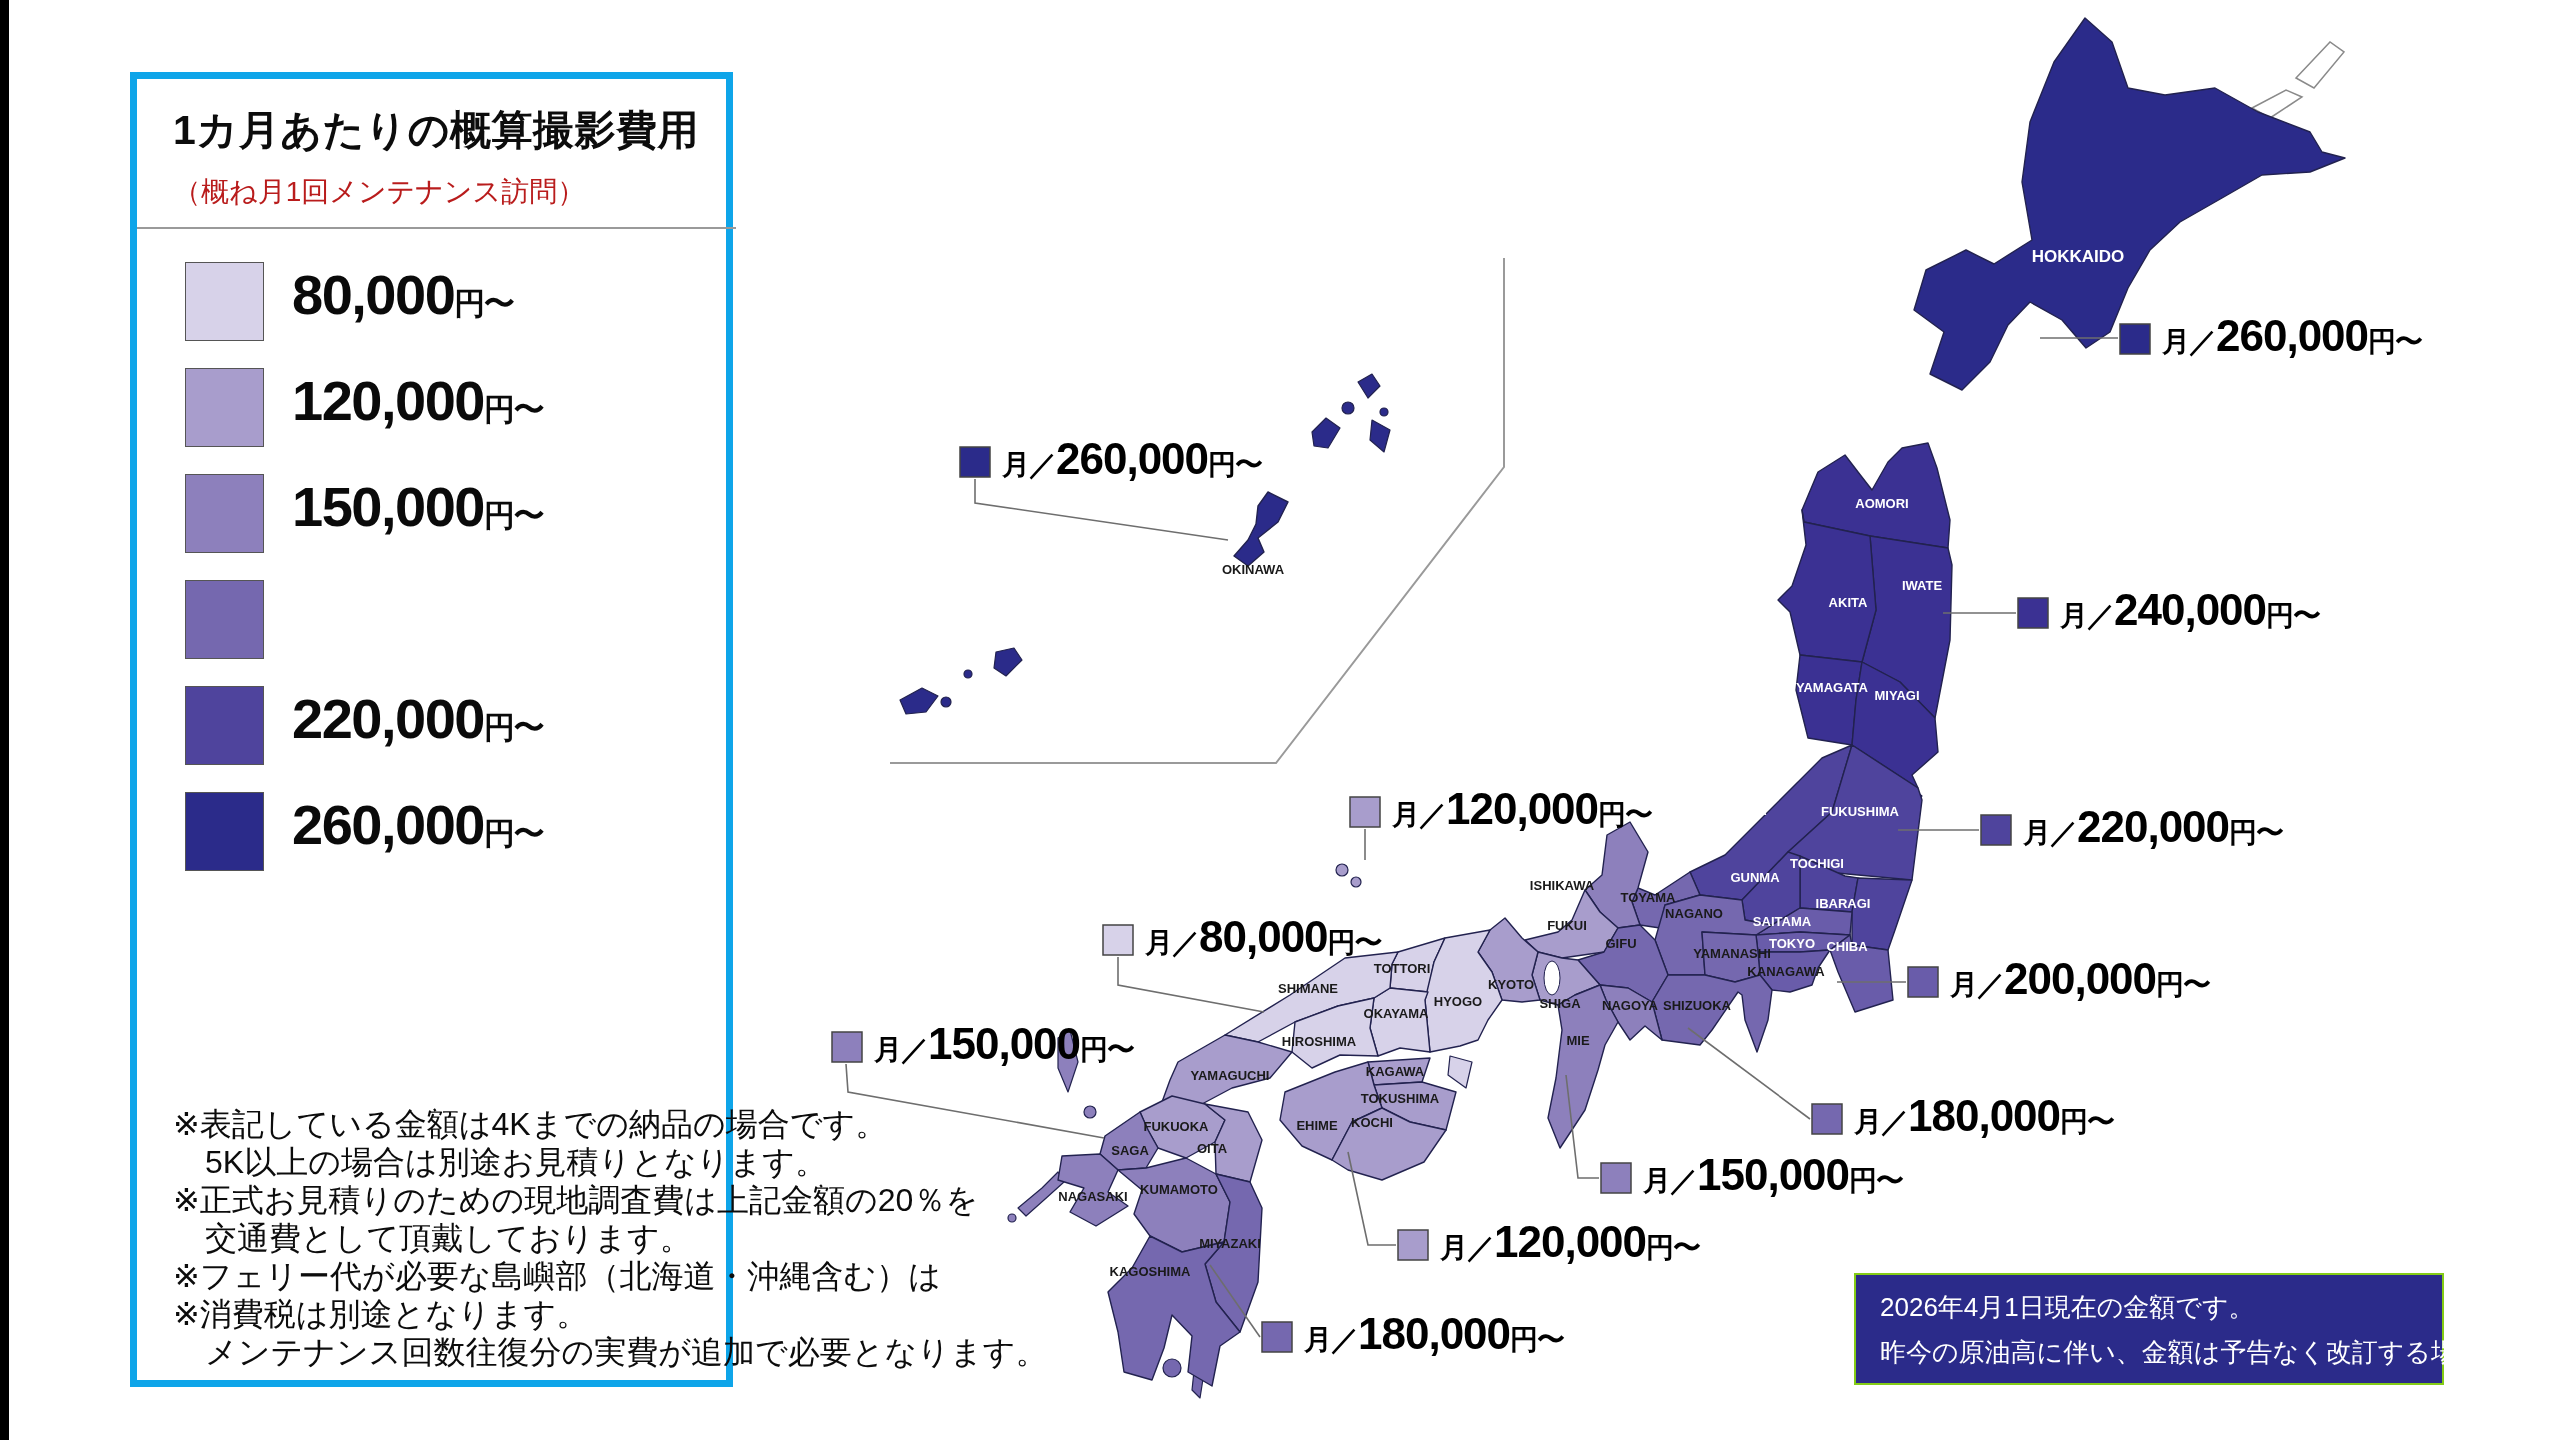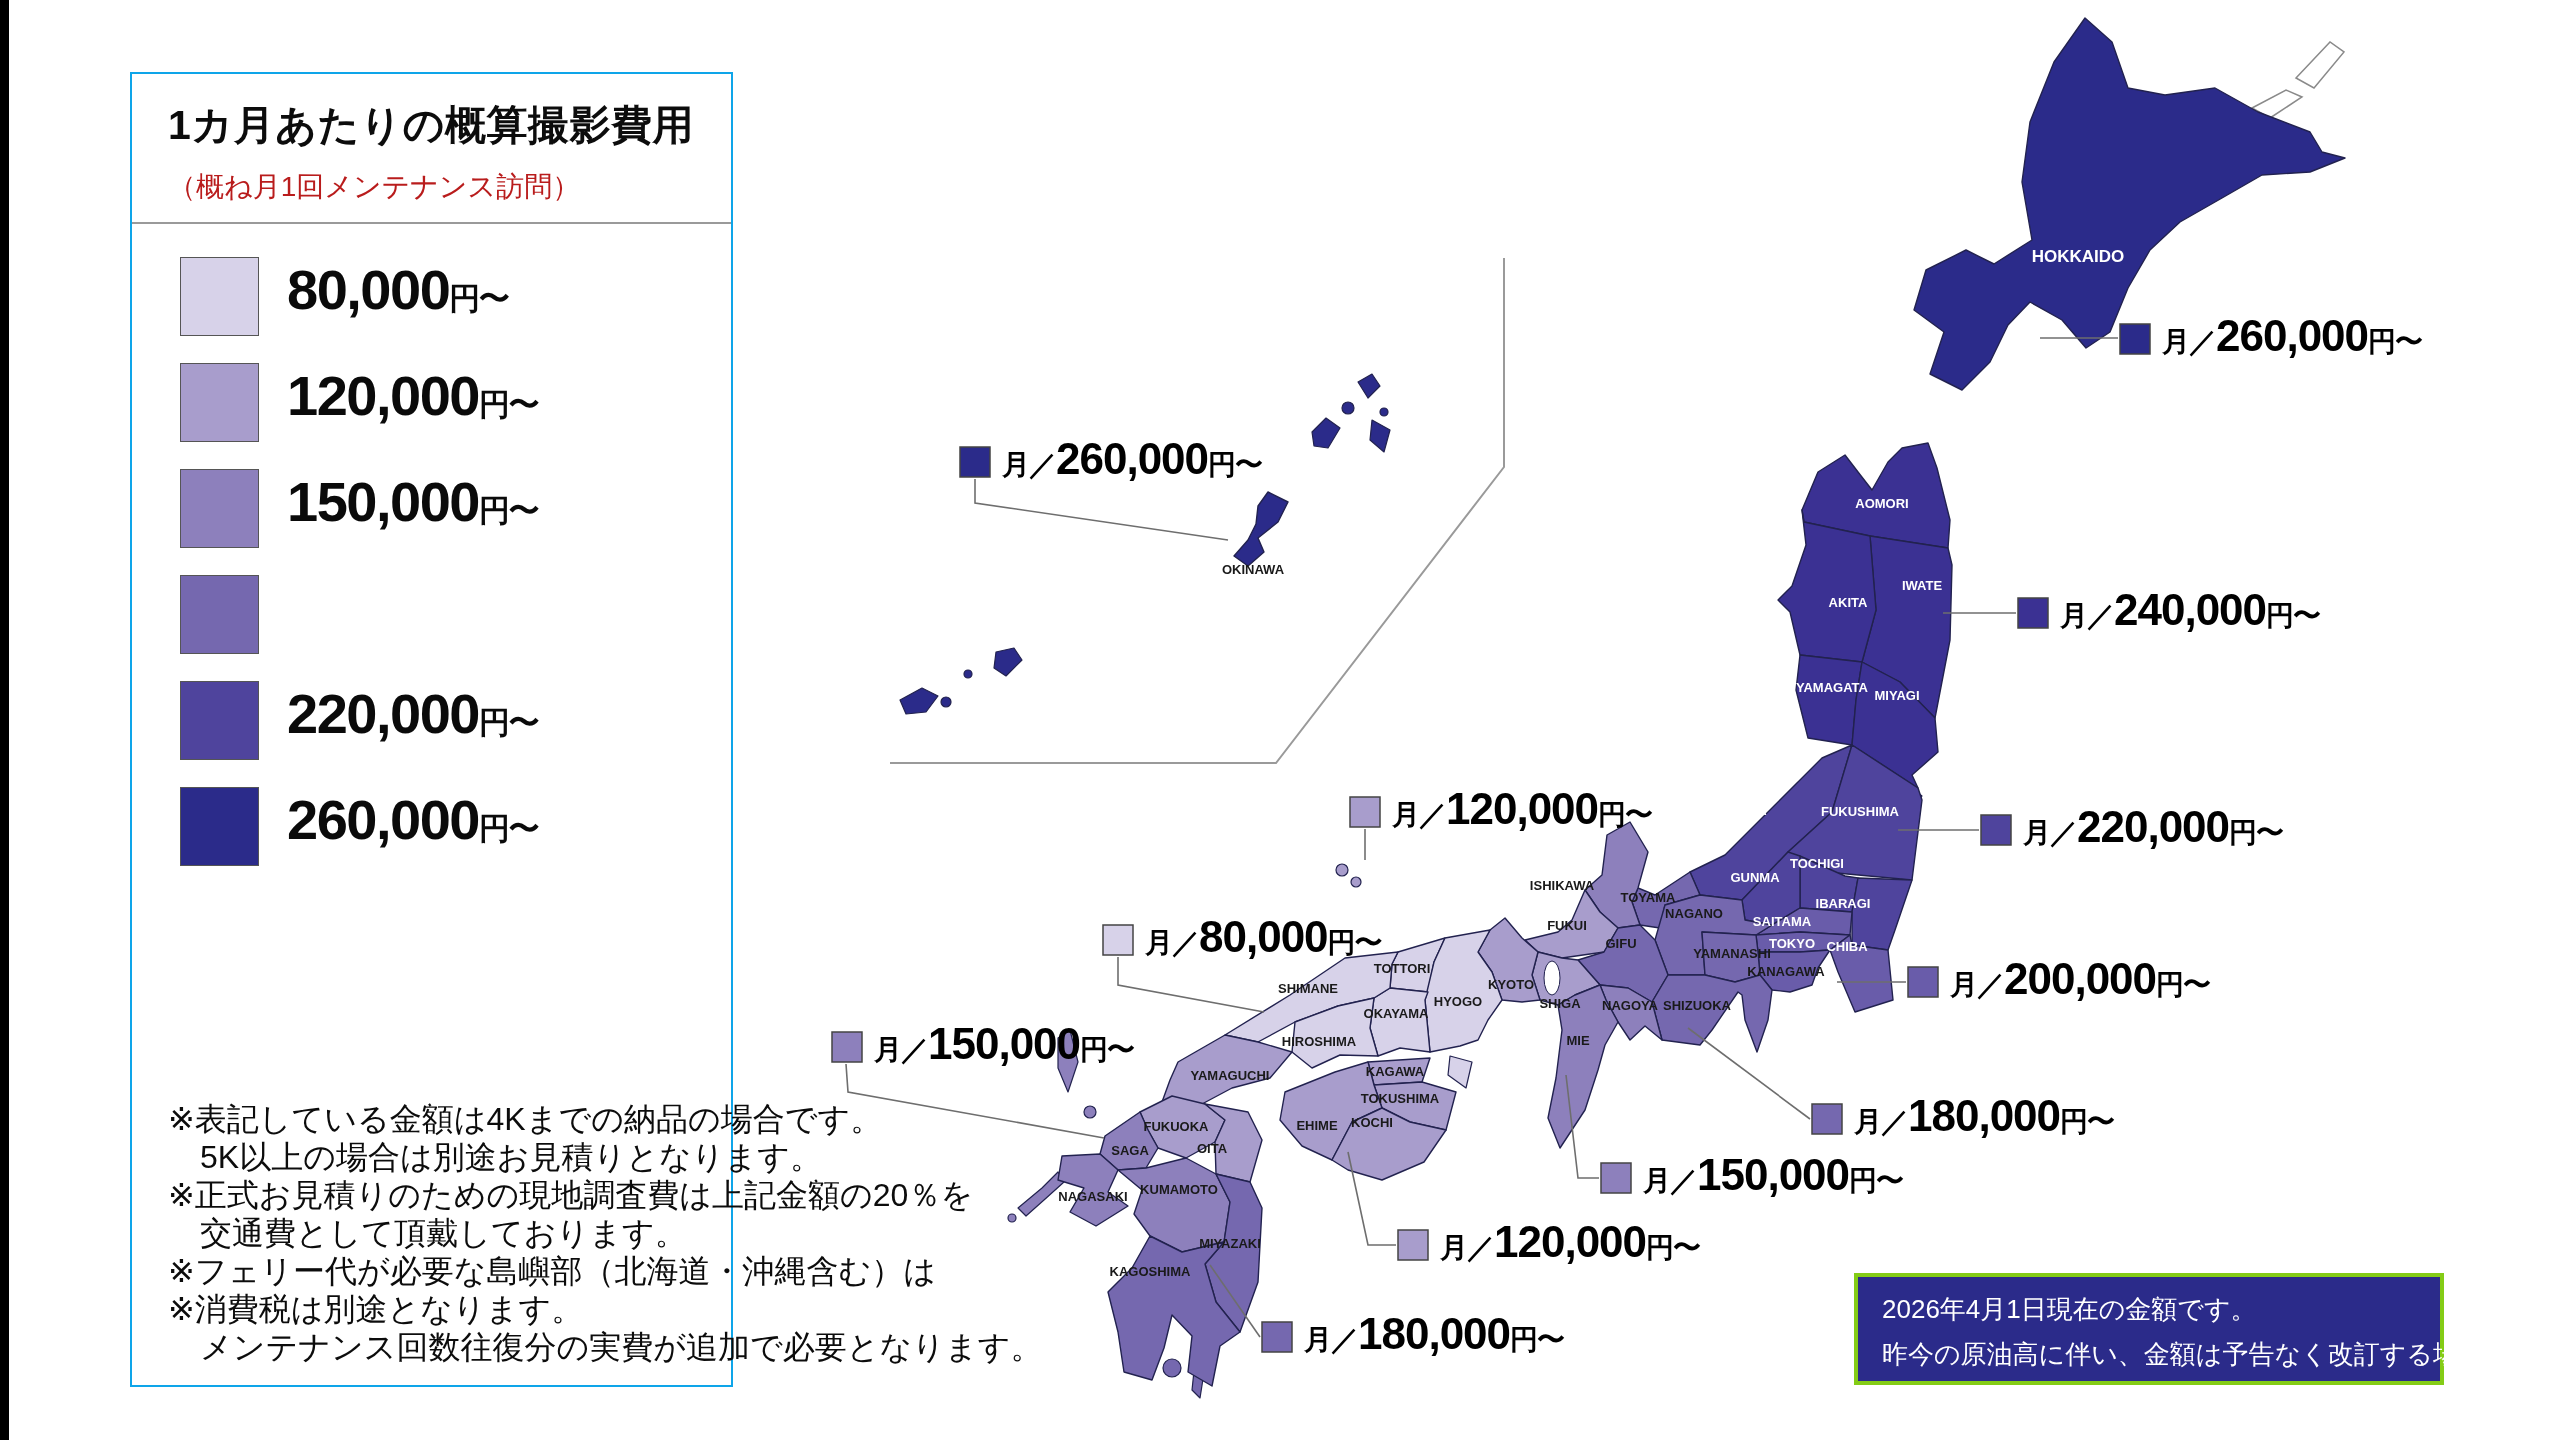--- a/index.html
+++ b/index.html
@@ -1,34 +1,34 @@
 <!DOCTYPE html>
 <html><head>
 <meta charset="utf-8">
 <style>
   html,body{margin:0;padding:0}
   body{width:2560px;height:1440px;position:relative;overflow:hidden;background:#fff;
        font-family:"Liberation Sans","DejaVu Sans",sans-serif}
   #edge-bar{position:absolute;left:0;top:0;width:9px;height:1440px;background:#000}
   
   #legend-panel{position:absolute;left:130px;top:72px;width:603px;height:1315px;
-    border:2px solid #0ea5e9;background:#fff;box-sizing:border-box}
+    border:7px solid #0ea5e9;background:#fff;box-sizing:border-box}
   .ltitle{position:absolute;left:36px;top:24px;font-size:41px;font-weight:bold;color:#0c0c0c;letter-spacing:0.5px;white-space:nowrap}
   .lsub{position:absolute;left:36px;top:94px;font-size:28px;color:#b91c1c;white-space:nowrap}
   .ldiv{position:absolute;left:0px;top:148px;width:599px;border-top:2px solid #9a9a9a}
   #legend-rows{position:absolute;left:48px;top:183px;width:540px}
   .lrow{height:106px;display:flex;}
   .lswatch{width:77px;height:77px;border:1px solid #555;flex:none}
   .lprice{margin-left:28px;font-weight:bold;color:#0a0a0a;letter-spacing:-1.5px;white-space:nowrap}
   .lamount{font-size:56px}
   .lsuffix{font-size:31px}
   #legend-notes{position:absolute;left:36px;top:1026px;font-size:32px;color:#0c0c0c;line-height:38px;white-space:nowrap}
   
   #notice{position:absolute;left:1854px;top:1273px;width:590px;height:112px;box-sizing:border-box;
-    border:4px solid #84cc16;color:#fff;font-size:26px;line-height:45px;padding:10px 24px;white-space:nowrap}
+    border:2px solid #84cc16;color:#fff;font-size:26px;line-height:45px;padding:10px 24px;white-space:nowrap}
   
   #map{position:absolute;left:0;top:0}
   .pref{stroke:#22224f;stroke-width:1.4;stroke-linejoin:round}
   .isl{stroke:#22224f;stroke-width:1.2;stroke-linejoin:round}
   .ghost{fill:#fff;stroke:#8a8a8a;stroke-width:1.5}
   .frame{fill:none;stroke:#9a9a9a;stroke-width:2}
   .leader{fill:none;stroke:#6e6e6e;stroke-width:1.6}
   .plabel{font-family:"Liberation Sans","DejaVu Sans",sans-serif;font-weight:bold;font-size:13px;letter-spacing:0}
   .plabel.big{font-size:17px}
   .co{font-family:"Liberation Sans","DejaVu Sans",sans-serif;font-weight:bold;fill:#000;letter-spacing:-1px}

